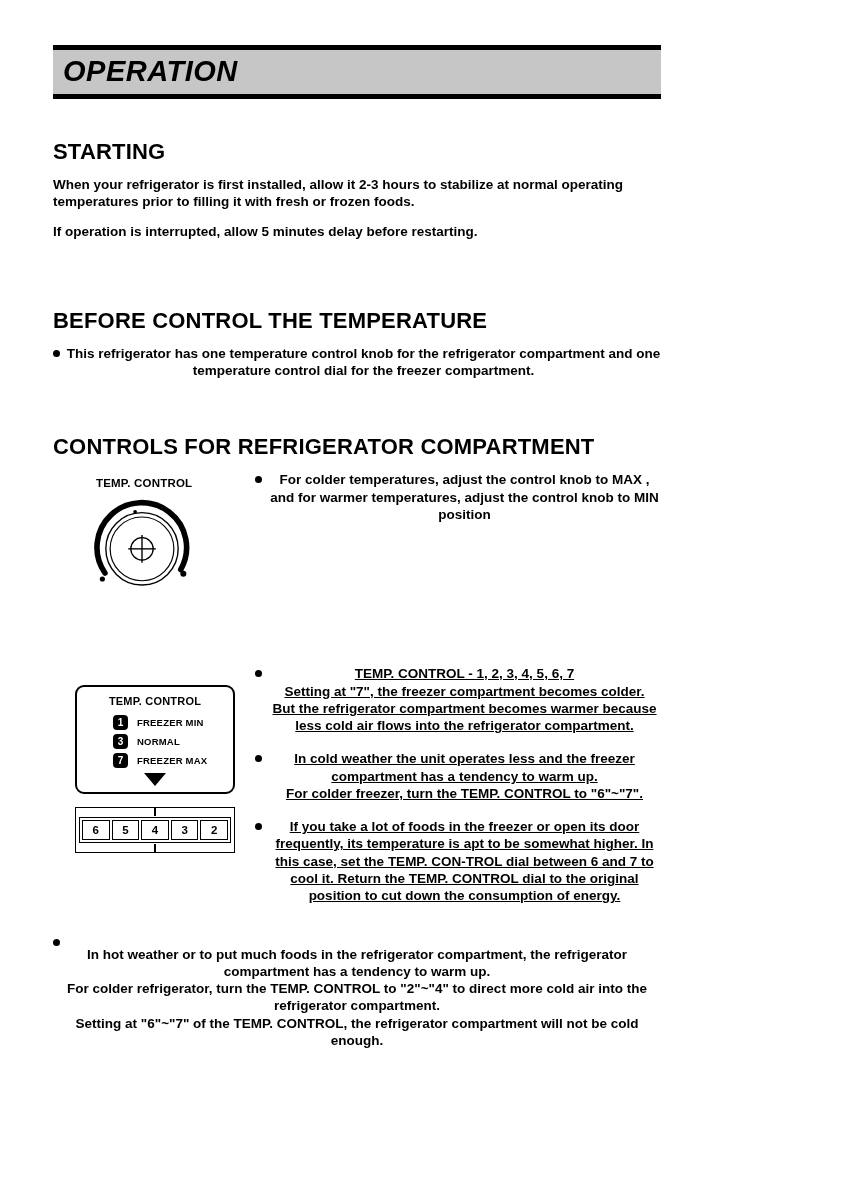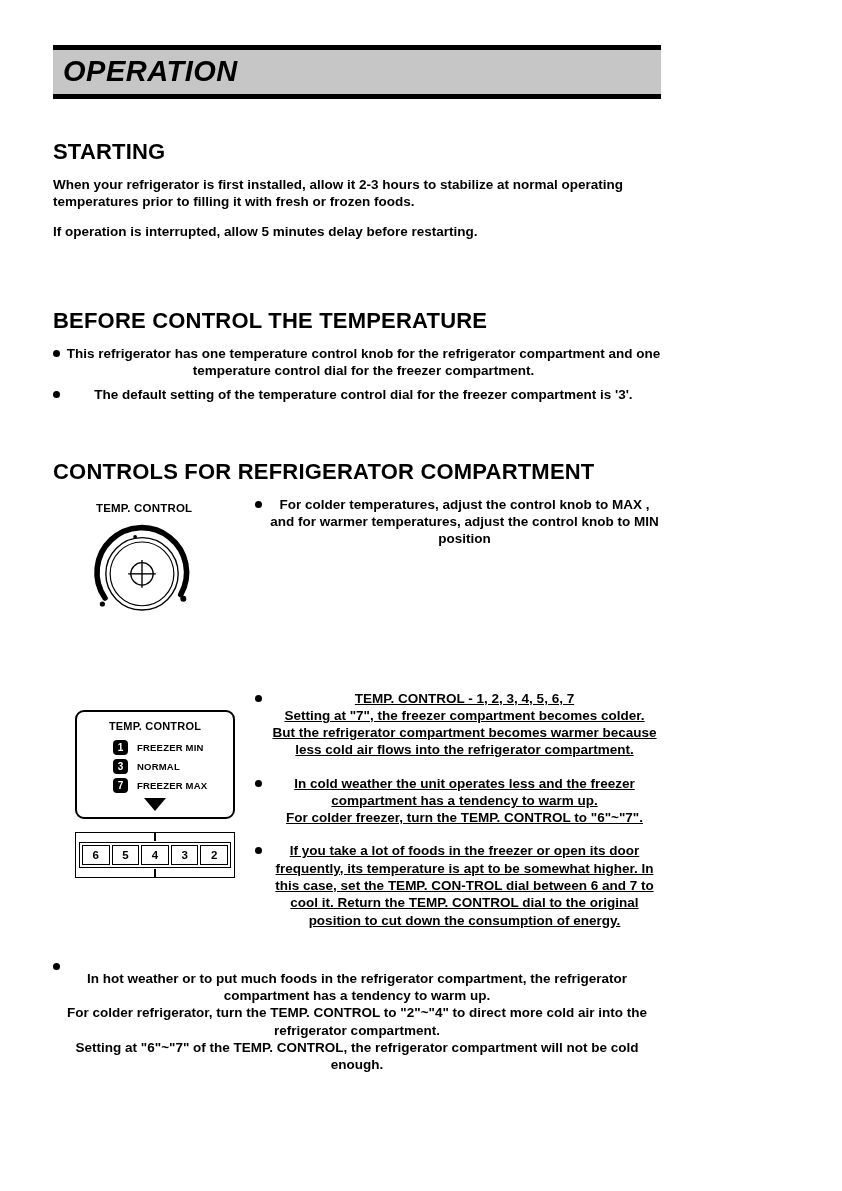--- a/index.html
+++ b/index.html
@@ -103,24 +103,20 @@
   </div>
 
   <div class="gap-lg"></div>
 
   <div class="section">
     <div class="h1">BEFORE CONTROL THE TEMPERATURE</div>
     <div class="bullet-item">
       <span class="bullet-dot"></span>
       <span class="bullet-text">This refrigerator has one temperature control knob for the refrigerator compartment and one temperature control dial for the freezer compartment.</span>
     </div>
-    <div class="bullet-item">
-      <span class="bullet-dot"></span>
-      <span class="bullet-text">The default setting of the temperature control dial for the freezer compartment is '3'.</span>
-    </div>
   </div>
 
   <div class="gap-md"></div>
 
   <div class="section">
     <div class="h1">CONTROLS FOR REFRIGERATOR COMPARTMENT</div>
     <div class="cols">
       <div class="col-left">
         <div class="knob-label">TEMP. CONTROL</div>
         <svg class="knob-svg" width="112" height="114" viewBox="0 0 130 132" aria-hidden="true">

